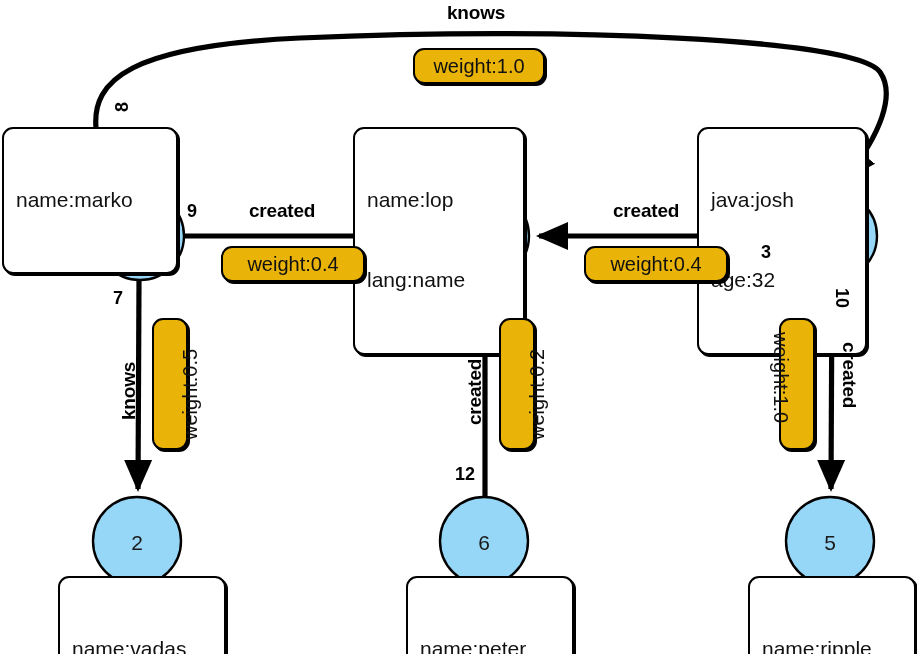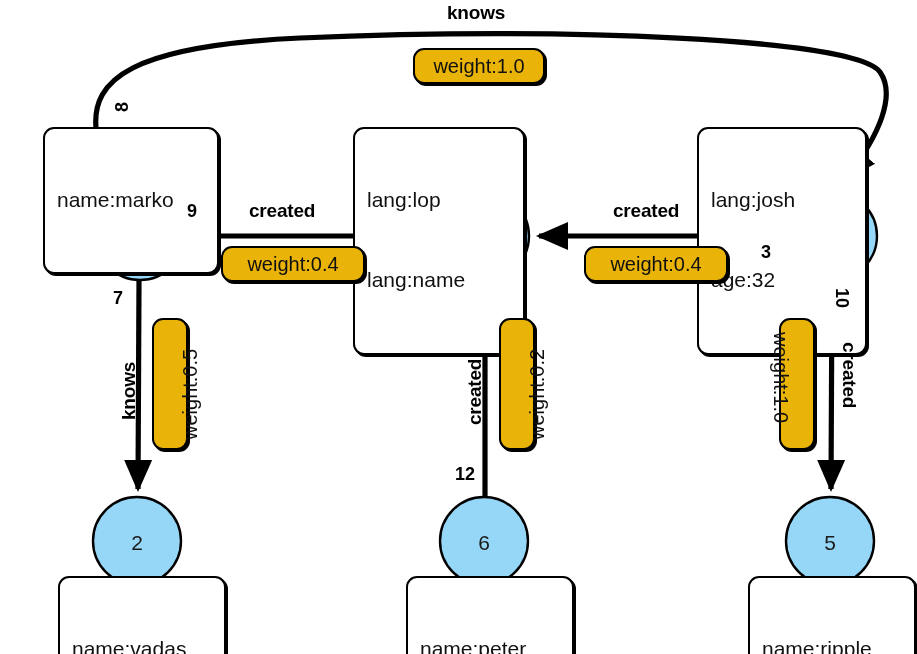--- a/index.html
+++ b/index.html
@@ -136,31 +136,31 @@
     <g>
       <circle class="node-circle" cx="830" cy="541" r="44"></circle>
       <text class="node-label" x="830" y="542">5</text>
     </g>
     <g>
       <circle class="node-circle" cx="484" cy="541" r="44"></circle>
       <text class="node-label" x="484" y="542">6</text>
     </g>
   </svg>
 
-  <div class="prop-box" style="left:2px; top:127px; width:176px;margin-left:41px;">
+  <div class="prop-box" style="left:2px; top:127px; width:176px;">
     <span class="prop-line">name:marko</span>
   </div>
 
   <div class="prop-box" style="left:353px; top:127px; width:172px;">
-    <span class="prop-line">lang:lop</span>
+    <span class="prop-line">name:lop</span>
     <span class="prop-line">lang:name</span>
   </div>
 
   <div class="prop-box" style="left:697px; top:127px; width:170px;">
-    <span class="prop-line">lang:josh</span>
+    <span class="prop-line">java:josh</span>
     <span class="prop-line">age:32</span>
   </div>
 
   <div class="prop-box" style="left:58px; top:576px; width:168px;">
     <span class="prop-line">name:vadas</span>
     
   </div>
 
   <div class="prop-box" style="left:406px; top:576px; width:168px;">
     <span class="prop-line">name:peter</span>

